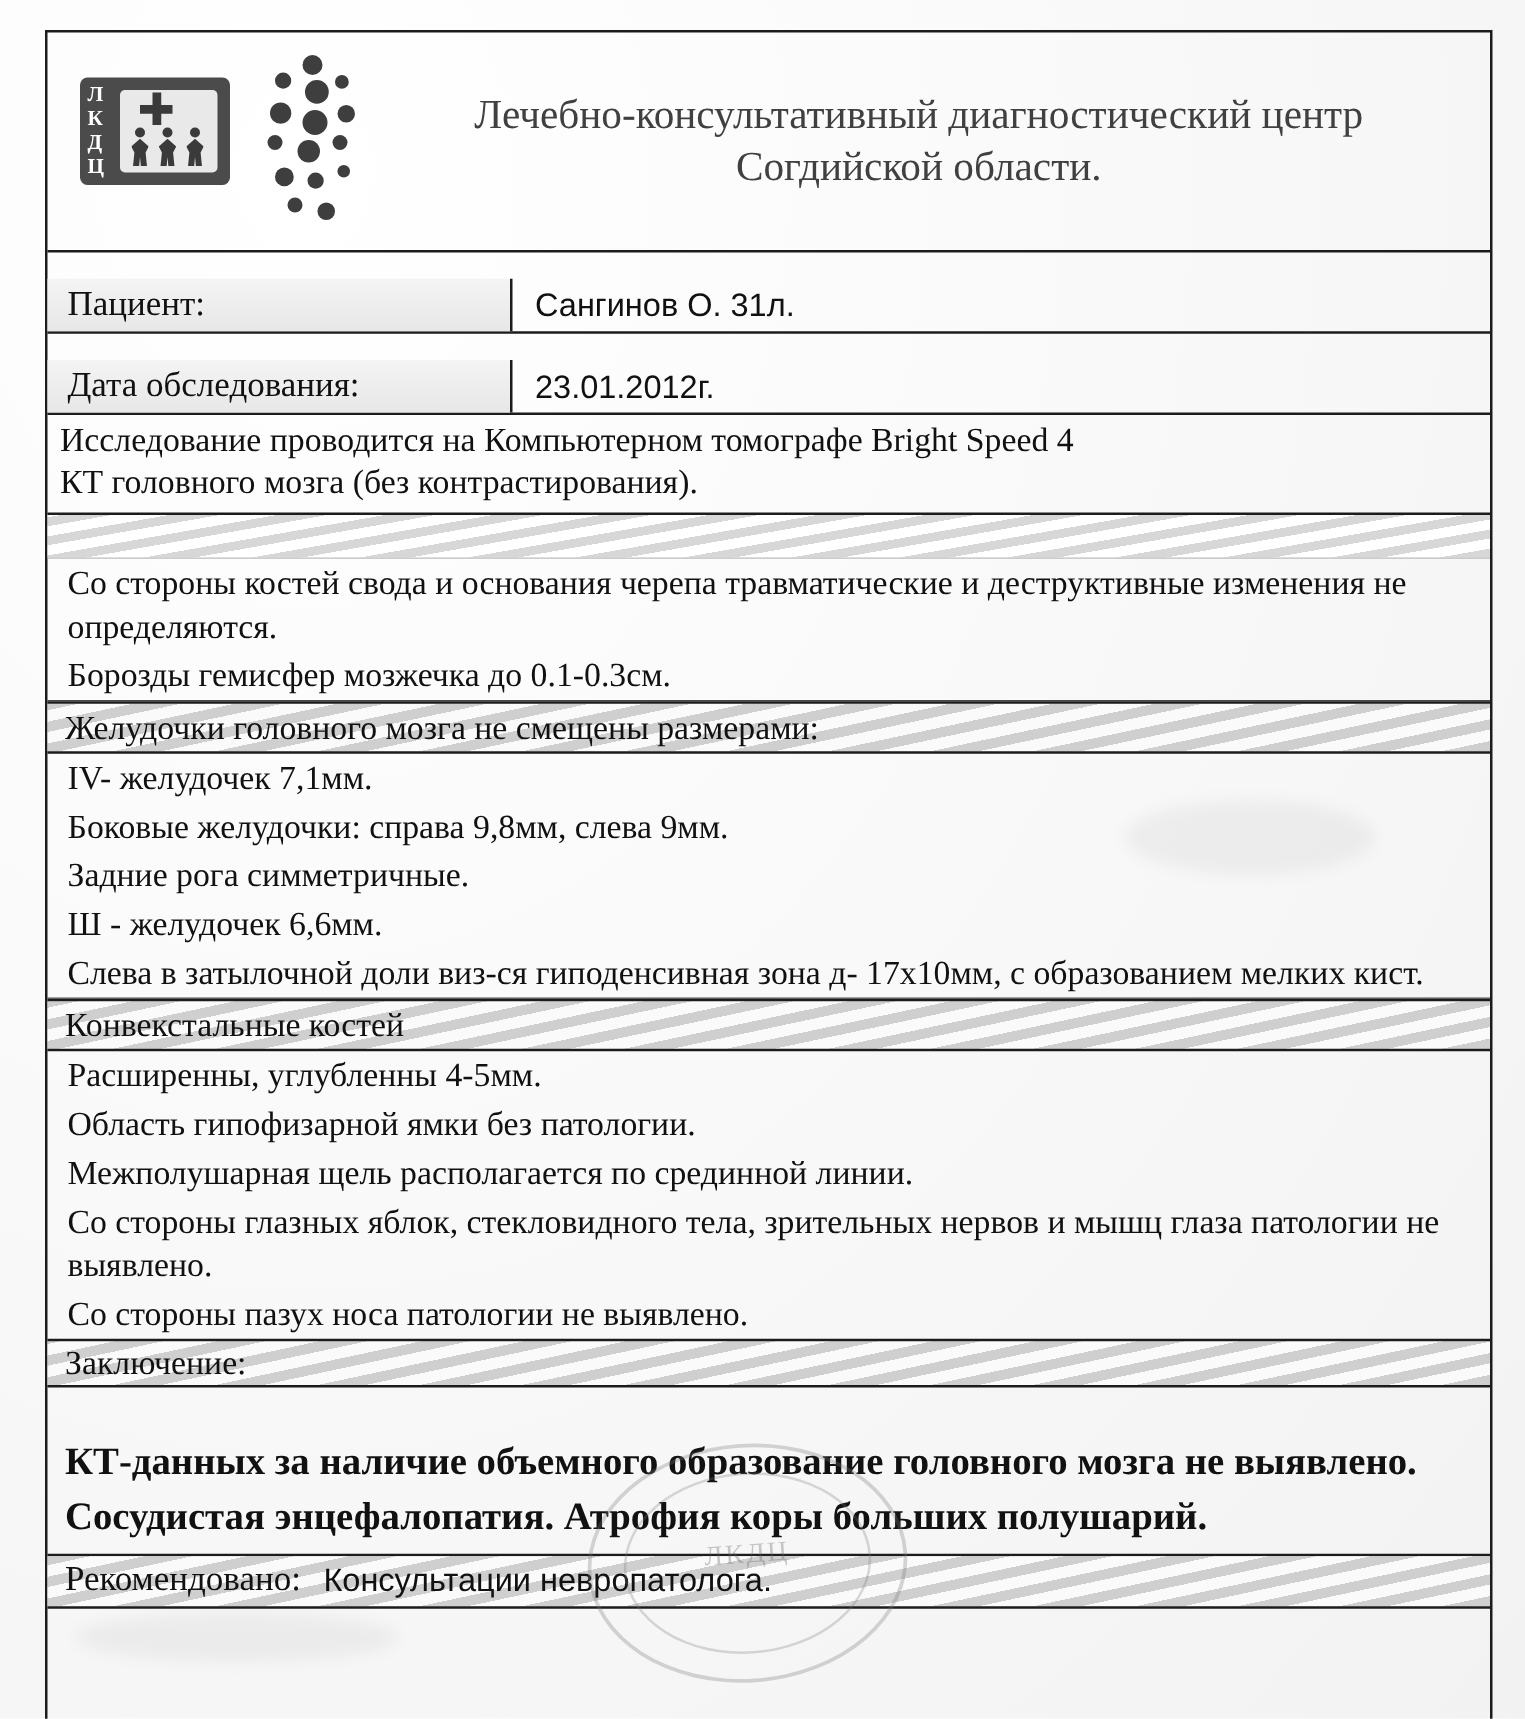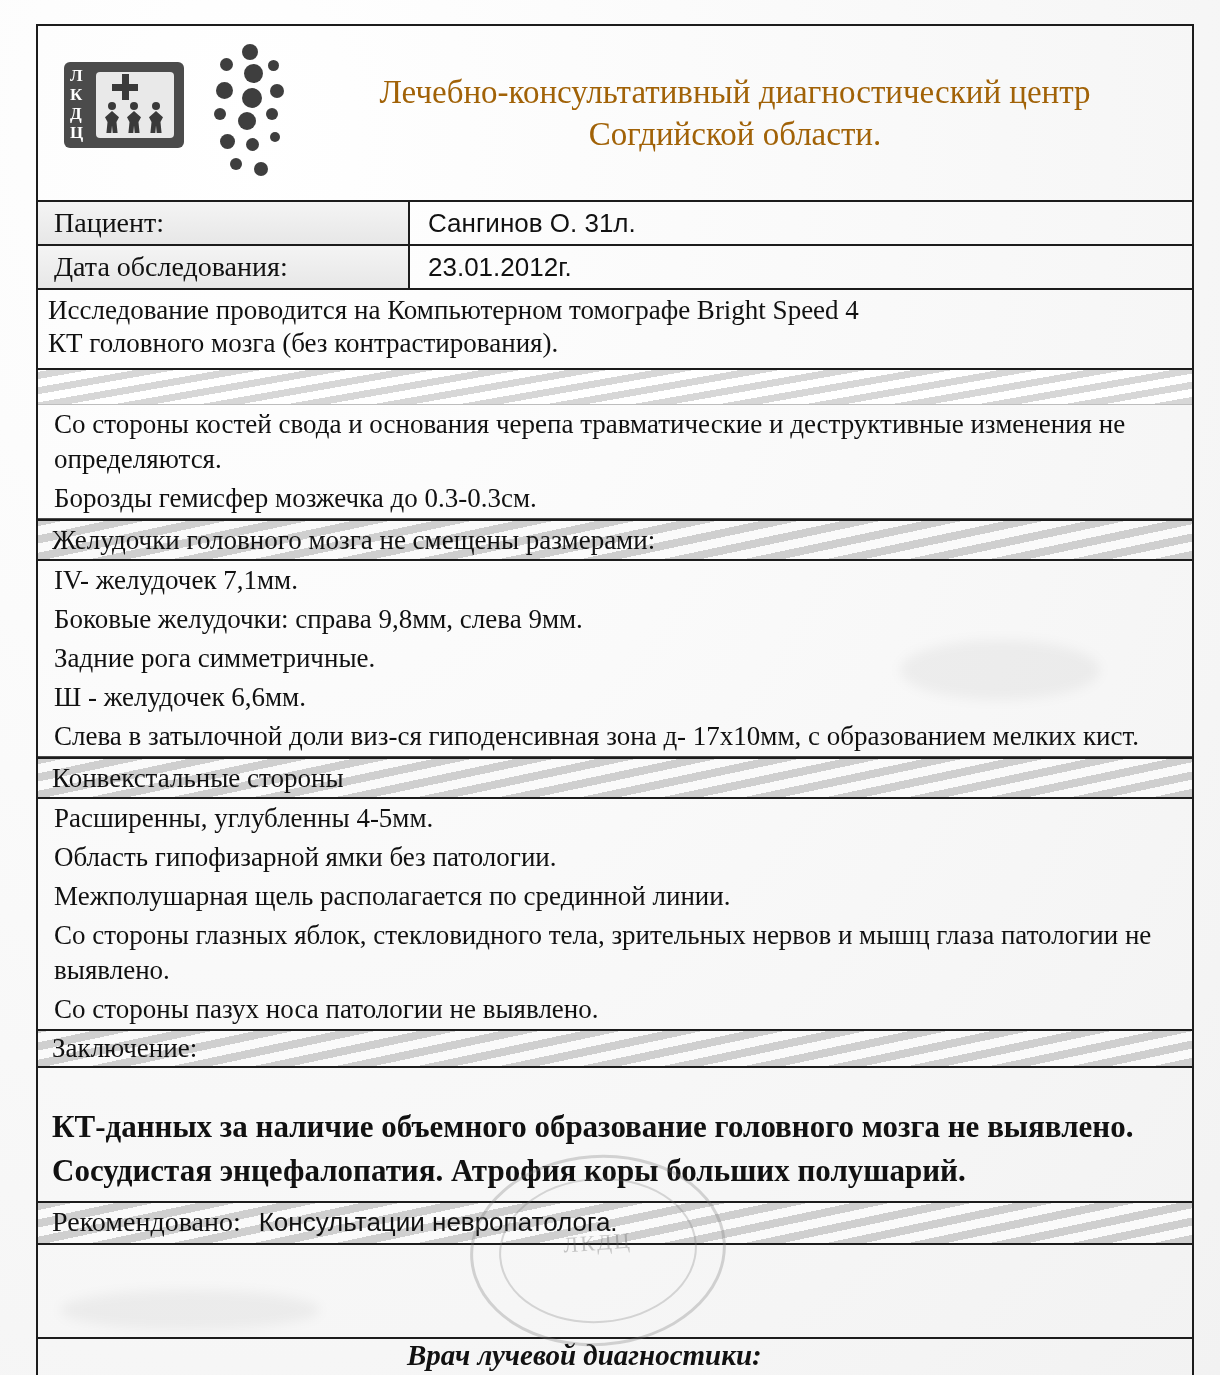--- a/index.html
+++ b/index.html
@@ -110,31 +110,32 @@
 
   .title-cell {
     flex: 1;
     padding: 0 30px 0 10px;
     text-align: center;
   }
   .title-line {
     font-size: 33px;
     line-height: 42px;
     font-family: "Liberation Serif", serif;
-    color: #a16207;
+    color: #404040;
     white-space: nowrap;
   }
 
   
   .row {
     display: flex;
     border-bottom: 2px solid #1c1c1c;
     height: 44px;
     box-sizing: border-box;
     align-items: center;
+    margin-top: 21px;
   }
   .row .label {
     width: 372px;
     box-sizing: border-box;
     padding-left: 16px;
     font-size: 28px;
     border-right: 2px solid #1c1c1c;
     height: 100%;
     display: flex;
     align-items: center;
@@ -350,31 +351,31 @@
     <div class="study">
       <div>Исследование проводится на Компьютерном томографе Bright Speed 4</div>
       <div>КТ головного мозга    (без контрастирования).</div>
     </div>
 
     <div class="body-block">
 
       <div class="band"></div>
 
       <div class="para">Со стороны костей свода и основания  черепа  травматические и деструктивные изменения  не определяются.</div>
-      <div class="para lined">Борозды гемисфер мозжечка до 0.3-0.3см.</div>
+      <div class="para lined">Борозды гемисфер мозжечка до 0.1-0.3см.</div>
 
       <div class="sec hatch">Желудочки  головного мозга не смещены  размерами:</div>
 
       <div class="para">IV- желудочек  7,1мм.</div>
       <div class="para">Боковые желудочки: справа  9,8мм, слева  9мм.</div>
       <div class="para">Задние рога симметричные.</div>
       <div class="para">Ш - желудочек   6,6мм.</div>
       <div class="para lined">Слева в затылочной доли виз-ся гиподенсивная зона д- 17х10мм, с образованием мелких кист.</div>
 
-      <div class="sec hatch">Конвекстальные стороны</div>
+      <div class="sec hatch">Конвекстальные костей</div>
 
       <div class="para">Расширенны, углубленны 4-5мм.</div>
       <div class="para">Область гипофизарной ямки без патологии.</div>
       <div class="para">Межполушарная щель располагается по срединной линии.</div>
       <div class="para">Со стороны глазных яблок, стекловидного тела, зрительных нервов и мышц глаза патологии не выявлено.</div>
       <div class="para">Со стороны пазух носа патологии не выявлено.</div>
 
       <div class="concl-label hatch">Заключение:</div>
       <div class="concl-text">КТ-данных за наличие объемного образование головного мозга не выявлено. Сосудистая энцефалопатия. Атрофия коры больших полушарий.</div>
 

